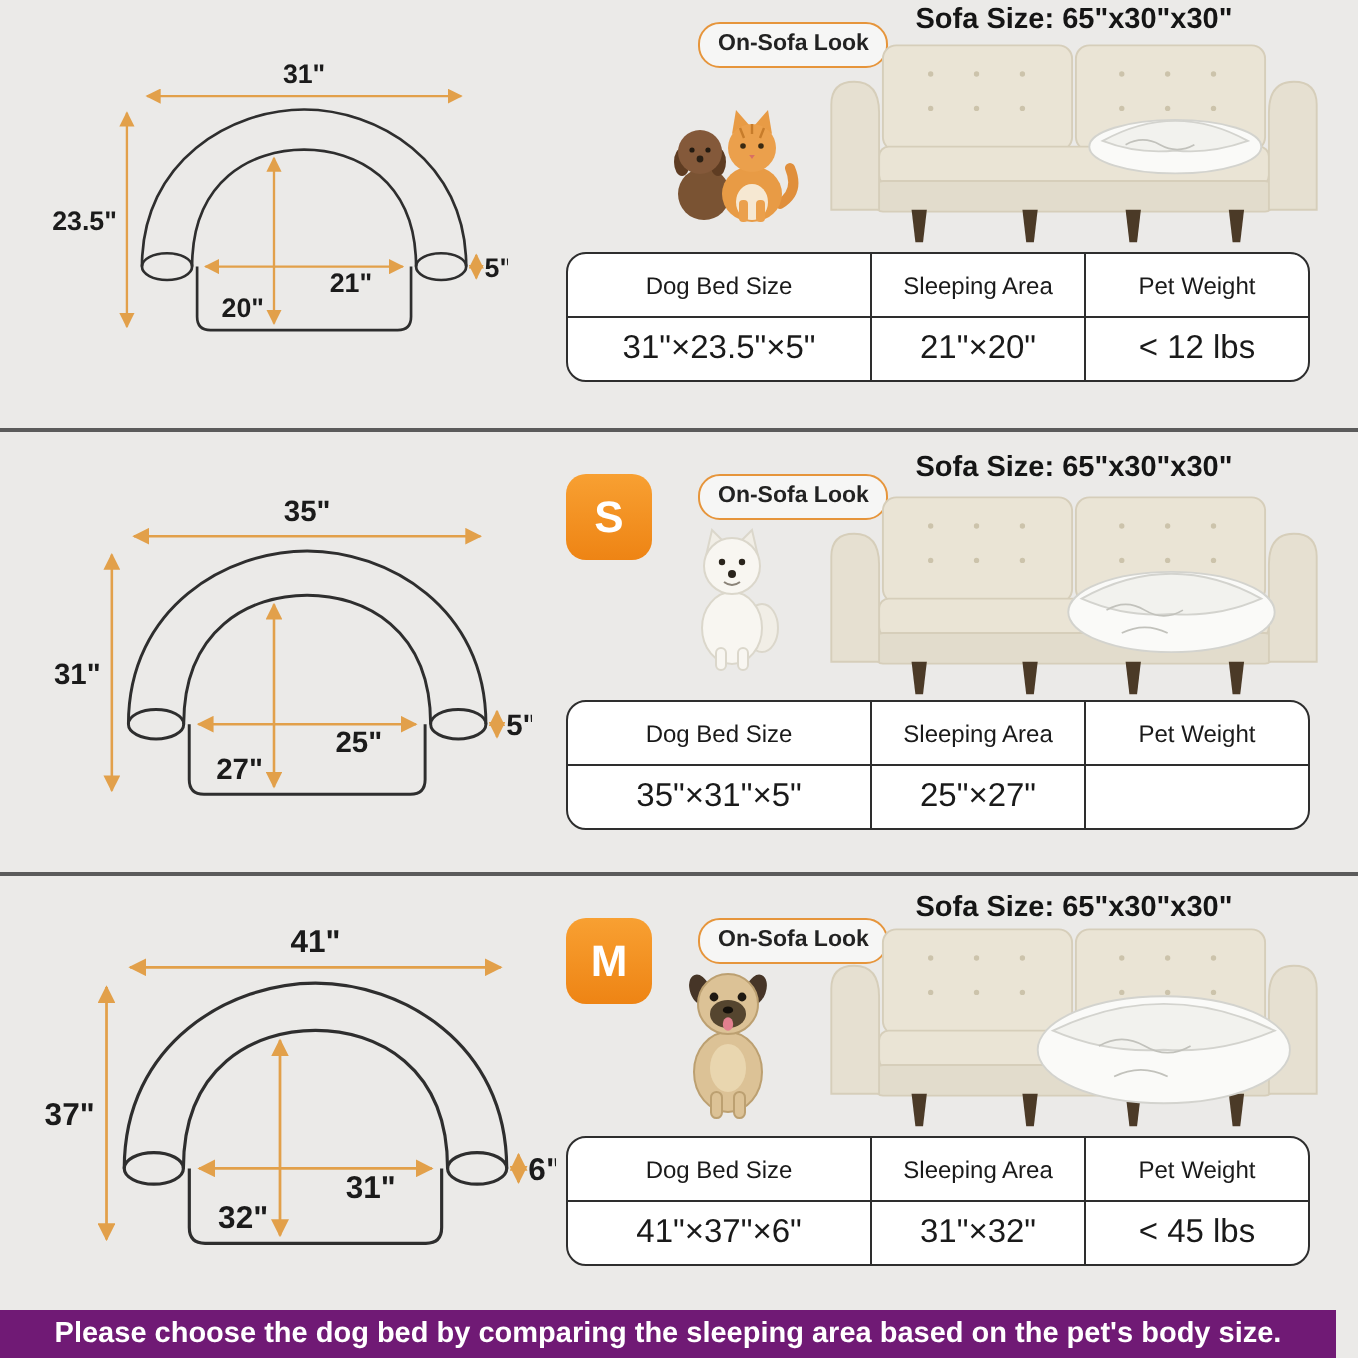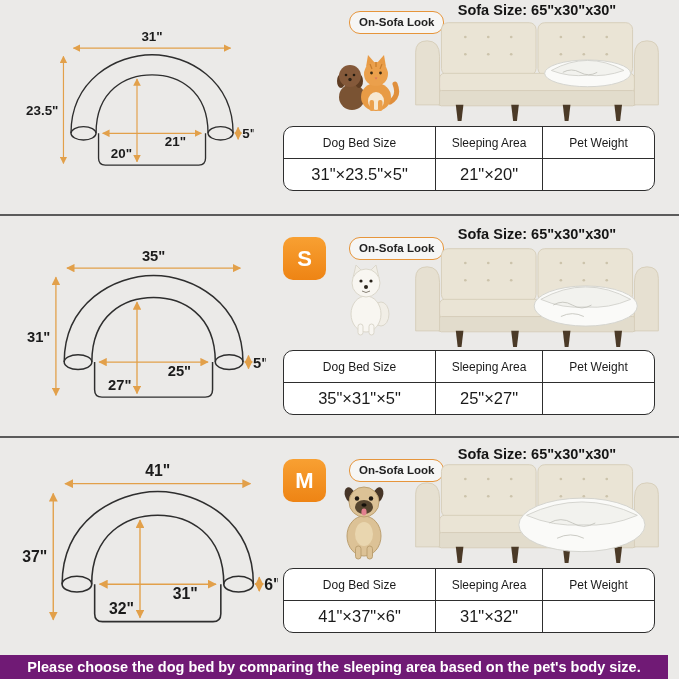--- a/index.html
+++ b/index.html
@@ -175,20 +175,21 @@
         <path class="sq" d="M162 59 q9 -5 18 0 q9 5 18 0"></path>
       </g>
     </svg>
 
     <div class="stable">
       <div class="cell th cdiv">Dog Bed Size</div>
       <div class="cell th cdiv">Sleeping Area</div>
       <div class="cell th">Pet Weight</div>
       <div class="cell td cdiv">31"×23.5"×5"</div>
       <div class="cell td cdiv">21"×20"</div>
+      <div class="cell td">&lt; 12 lbs</div>
     </div>
   </section>
 
   <div class="divider" id="d1"></div>
 
   <section class="section" id="s2">
     <svg class="diagram" viewBox="0 0 280 175">
       <text class="dim" x="158" y="16" text-anchor="middle">35"</text>
       <line class="dline" x1="64" y1="24" x2="252" y2="24" marker-start="url(#arw)" marker-end="url(#arw)"></line>
       <g>
@@ -346,17 +347,18 @@
         <path class="sq" d="M156 84 q14 -7 28 0"></path>
       </g>
     </svg>
 
     <div class="stable">
       <div class="cell th cdiv">Dog Bed Size</div>
       <div class="cell th cdiv">Sleeping Area</div>
       <div class="cell th">Pet Weight</div>
       <div class="cell td cdiv">41"×37"×6"</div>
       <div class="cell td cdiv">31"×32"</div>
+      <div class="cell td">&lt; 45 lbs</div>
     </div>
   </section>
 
   <div id="footer">Please choose the dog bed by comparing the sleeping area based on the pet's body size.</div>
 </div>
 
 </body></html>

